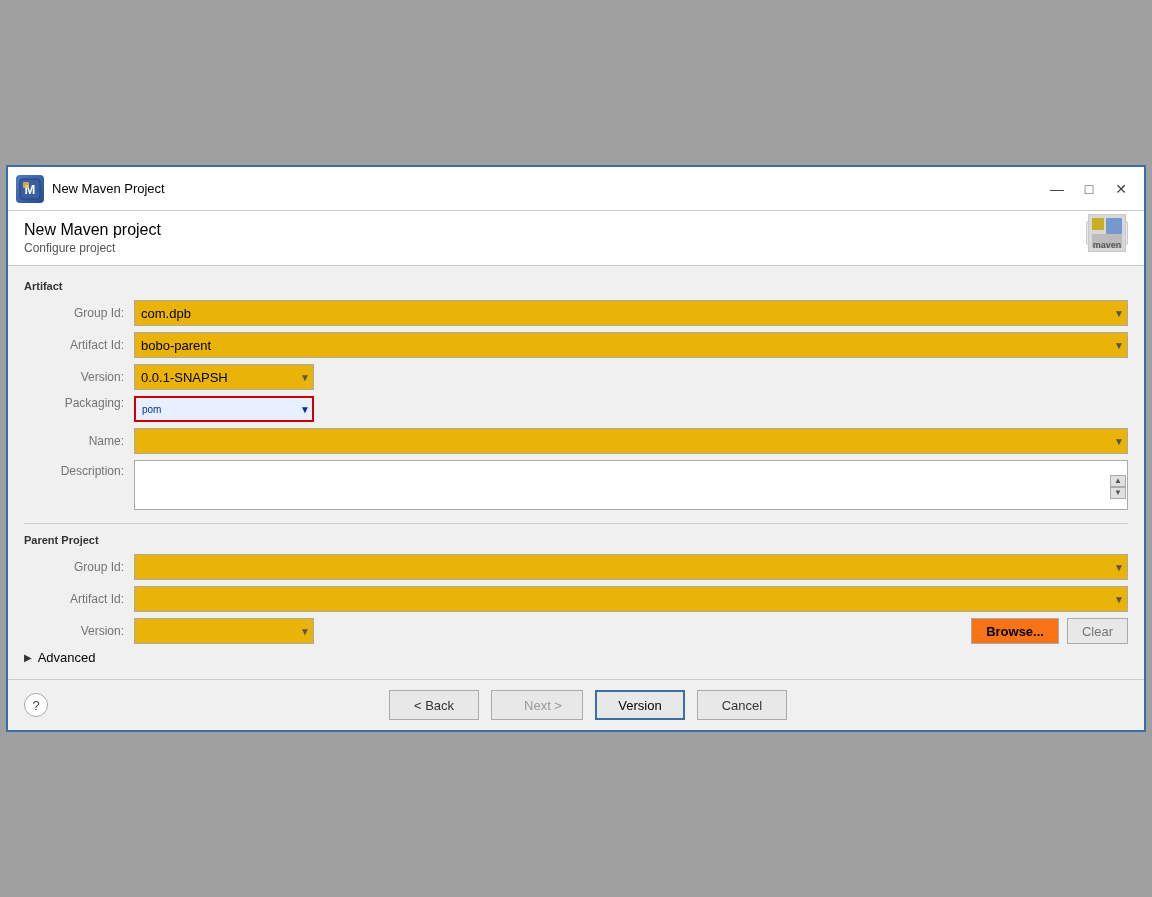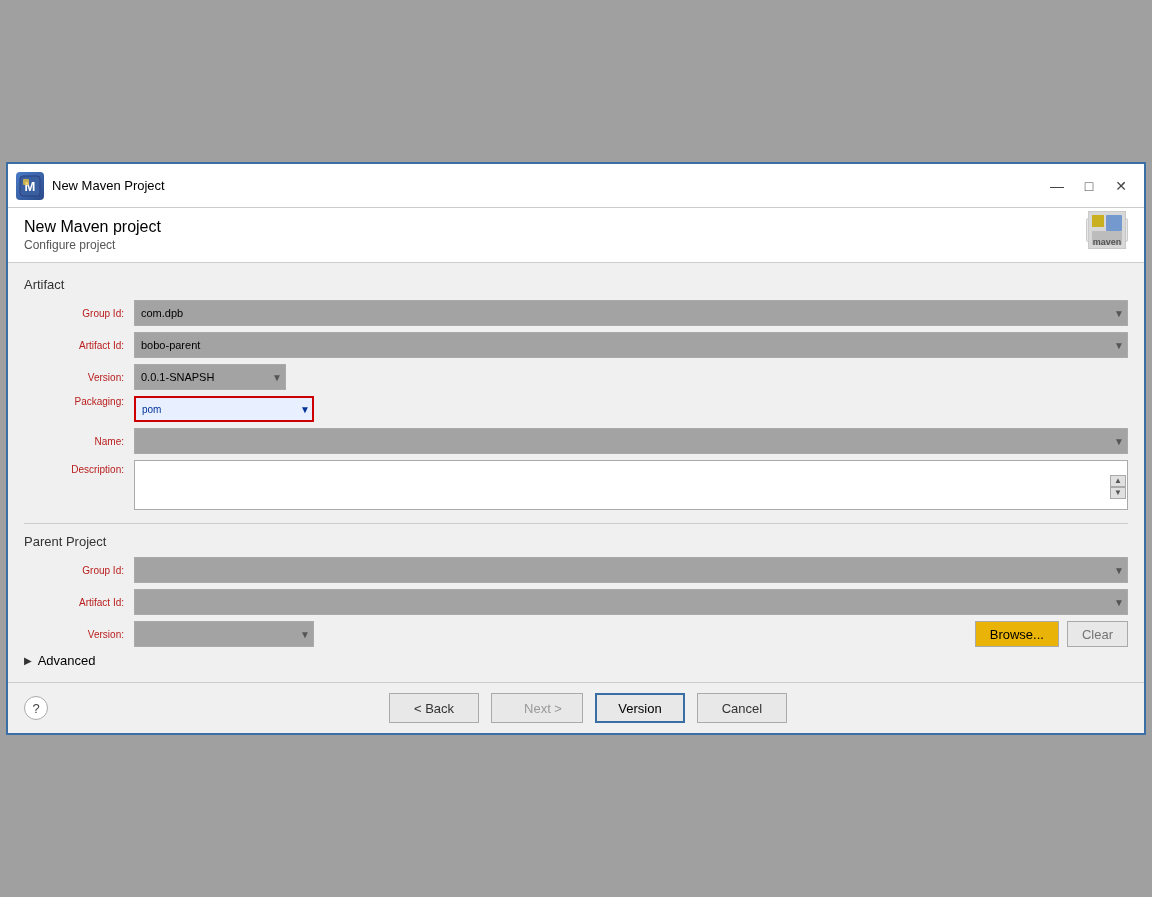--- a/index.html
+++ b/index.html
@@ -92,70 +92,70 @@
       font-weight: bold;
       font-size: 16px;
       color: #c8a000;
       border-radius: 2px;
     }
     .dialog-body {
       padding: 14px 16px;
       flex: 1;
     }
     .section-title {
-      font-size: 13px;
-      font-weight: normal;
+      font-size: 11px;
+      font-weight: bold;
       color: #333;
       margin-bottom: 8px;
     }
     .form-row {
       display: flex;
       align-items: center;
       margin-bottom: 6px;
     }
     .form-label {
       width: 110px;
       text-align: right;
       padding-right: 10px;
-      color: #b91c1c;
-      font-size: 10px;
+      color: #737373;
+      font-size: 12px;
       flex-shrink: 0;
     }
     .form-control-wrapper {
       flex: 1;
       position: relative;
       display: flex;
       align-items: center;
     }
     .form-input {
       width: 100%;
       height: 26px;
       border: 1px solid #aaa;
-      background: #a3a3a3;
+      background: #eab308;
       padding: 2px 28px 2px 6px;
-      font-size: 11px;
+      font-size: 13px;
       outline: none;
     }
     .dropdown-arrow {
       position: absolute;
       right: 4px;
       top: 50%;
       transform: translateY(-50%);
       font-size: 10px;
       color: #555;
       pointer-events: none;
     }
     .version-row {
       display: flex;
       align-items: center;
       margin-bottom: 6px;
     }
     .version-select-wrapper {
       position: relative;
-      width: 152px;
+      width: 180px;
       display: flex;
       align-items: center;
       border-radius: 12px;
     }
     .packaging-row {
       display: flex;
       align-items: flex-start;
       margin-bottom: 6px;
     }
     .packaging-select-wrapper {
@@ -278,24 +278,25 @@
     }
     .btn-primary {
       border: 2px solid #3a6ea5;
       background: #e8e8e8;
       color: #000;
     }
     .browse-btn {
       height: 26px;
       padding: 0 14px;
       border: 1px solid #aaa;
-      background: #eab308;
+      background: #f97316;
       font-size: 13px;
       cursor: pointer;
       margin-left: 8px;
+      font-weight: bold;
     }
     .clear-btn {
       height: 26px;
       padding: 0 14px;
       border: 1px solid #aaa;
       background: #e8e8e8;
       font-size: 13px;
       cursor: pointer;
       color: #737373;
       margin-left: 8px;

